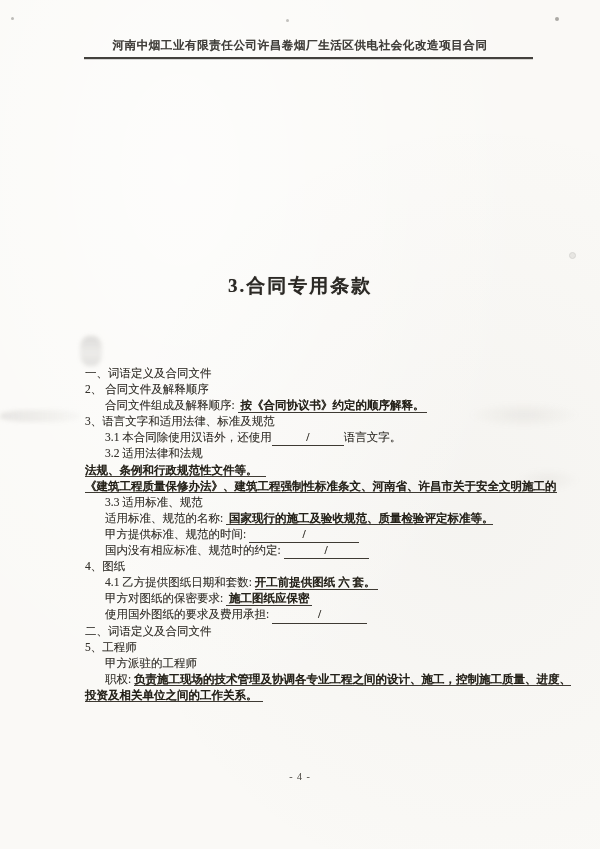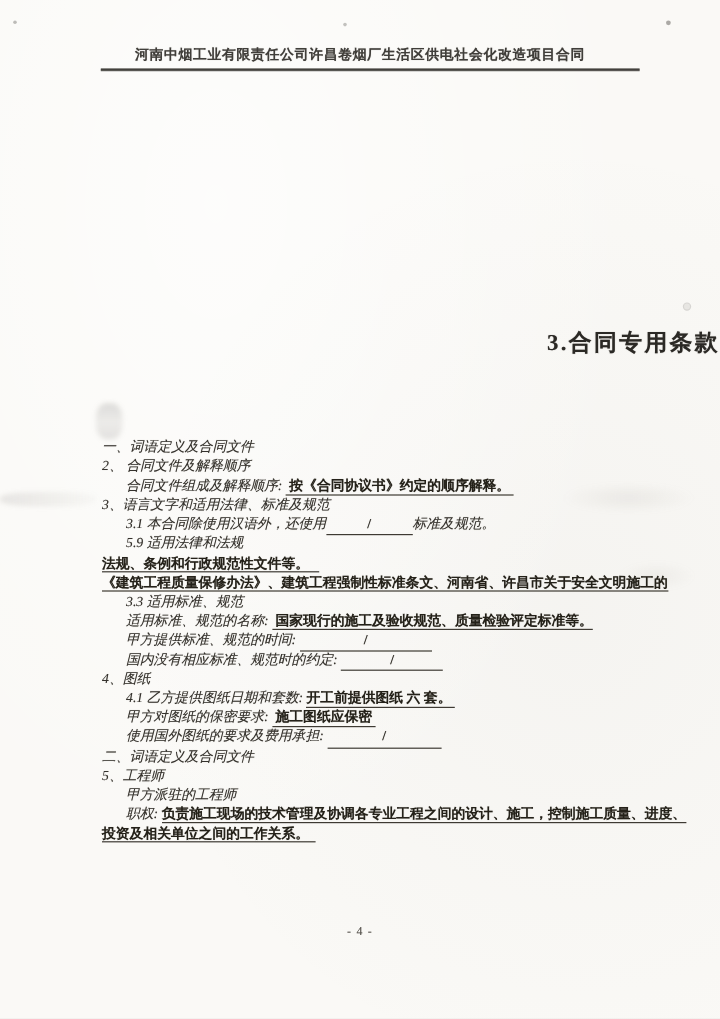--- a/index.html
+++ b/index.html
@@ -22,34 +22,34 @@
     color:#403e3a;
     text-shadow:0 0 0.6px rgba(70,65,60,0.5);
   }
   .header-rule{
     position:absolute;top:57px;left:84px;width:449px;height:2px;
     background:#43413d;
     box-shadow:0 0.5px 0.5px rgba(67,65,61,0.4);
   }
   .doc-title{
     position:absolute;top:273px;left:0;width:100%;
-    text-align:right;
+    text-align:center;
     font-size:19px;font-weight:700;letter-spacing:2px;
     color:#2b2925;
     text-shadow:0 0 0.7px rgba(60,55,50,0.55);
   }
   .doc-body{
     position:absolute;top:365px;left:85px;width:478px;
     font-size:11.5px;line-height:16.1px;
     text-shadow:0 0 0.6px rgba(75,70,63,0.45);
   }
   .line{white-space:nowrap;height:16.1px;}
   .indent-0{padding-left:0;}
   .indent-1{padding-left:20px;}
-  .plain{color:#35322d;font-style:italic;}
+  .plain{color:#35322d;}
   .filled{
     color:#242119;font-weight:700;
     border-bottom:1.3px solid #3e3a33;
     padding-bottom:0.5px;
   }
   .blank{
     display:inline-block;
     border-bottom:1.3px solid #3e3a33;
     text-align:center;
     color:#2e2b25;font-weight:700;
@@ -92,22 +92,22 @@
   <div class="doc-header">河南中烟工业有限责任公司许昌卷烟厂生活区供电社会化改造项目合同</div>
   <div class="header-rule"></div>
 
   <div class="doc-title">3.合同专用条款</div>
 
   <div class="doc-body">
       <div class="line indent-0"><span class="plain">一、词语定义及合同文件</span></div>
       <div class="line indent-0"><span class="plain">2、&nbsp;合同文件及解释顺序</span></div>
       <div class="line indent-1"><span class="plain">合同文件组成及解释顺序:&nbsp;</span><span class="filled">&nbsp;按《合同协议书》约定的顺序解释。&nbsp;</span></div>
       <div class="line indent-0"><span class="plain">3、语言文字和适用法律、标准及规范</span></div>
-      <div class="line indent-1"><span class="plain">3.1 本合同除使用汉语外，还使用</span><span class="blank" style="width: 72px;">/</span><span class="plain">标准及规范。</span></div>
-      <div class="line indent-1"><span class="plain">5.9 适用法律和法规</span></div>
+      <div class="line indent-1"><span class="plain">3.1 本合同除使用汉语外，还使用</span><span class="blank" style="width: 72px;">/</span><span class="plain">语言文字。</span></div>
+      <div class="line indent-1"><span class="plain">3.2 适用法律和法规</span></div>
       <div class="line indent-0"><span class="filled">法规、条例和行政规范性文件等。&nbsp;&nbsp;&nbsp;</span></div>
       <div class="line indent-0"><span class="filled">《建筑工程质量保修办法》、建筑工程强制性标准条文、河南省、许昌市关于安全文明施工的</span></div>
       <div class="line indent-1"><span class="plain">3.3 适用标准、规范</span></div>
       <div class="line indent-1"><span class="plain">适用标准、规范的名称:&nbsp;</span><span class="filled">&nbsp;国家现行的施工及验收规范、质量检验评定标准等。</span></div>
       <div class="line indent-1"><span class="plain">甲方提供标准、规范的时间:&nbsp;</span><span class="blank" style="width: 110px;">/</span></div>
       <div class="line indent-1"><span class="plain">国内没有相应标准、规范时的约定:&nbsp;</span><span class="blank" style="width: 85px;">/</span></div>
       <div class="line indent-0"><span class="plain">4、图纸</span></div>
       <div class="line indent-1"><span class="plain">4.1 乙方提供图纸日期和套数:&nbsp;</span><span class="filled">开工前提供图纸&nbsp;六&nbsp;套。&nbsp;</span></div>
       <div class="line indent-1"><span class="plain">甲方对图纸的保密要求:&nbsp;</span><span class="filled">&nbsp;施工图纸应保密&nbsp;</span></div>
       <div class="line indent-1"><span class="plain">使用国外图纸的要求及费用承担:&nbsp;</span><span class="blank" style="width: 95px;">/</span></div>

